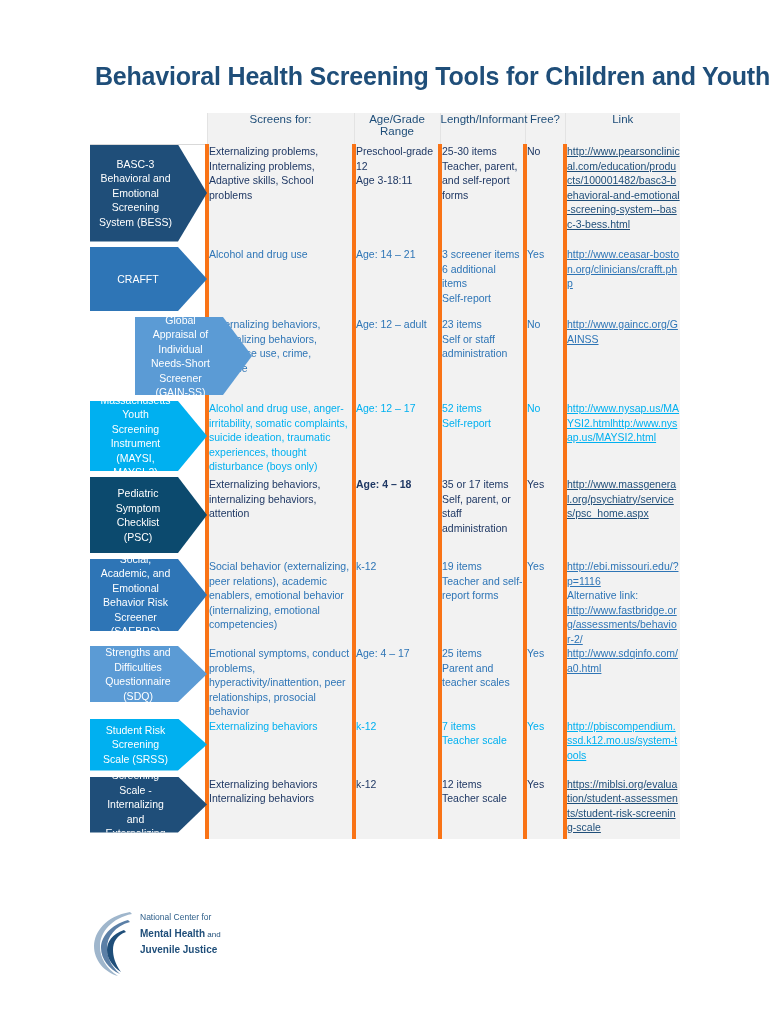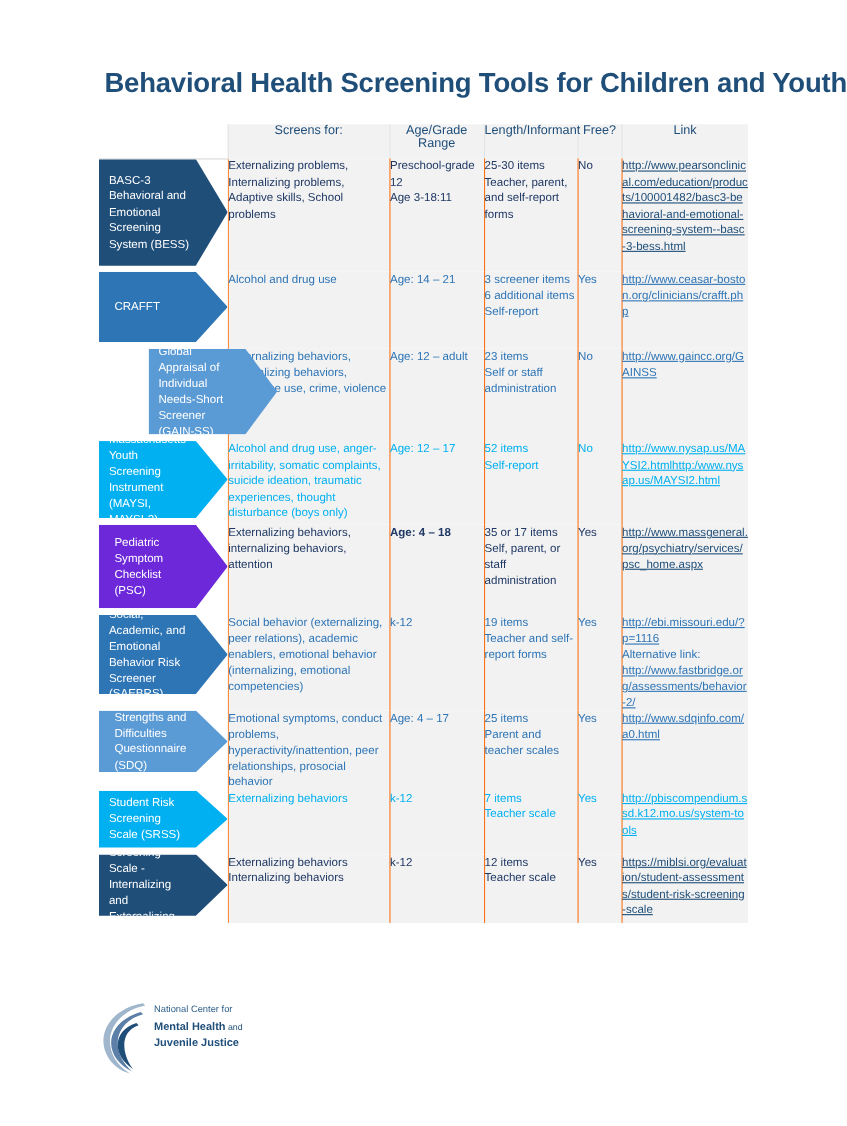--- a/index.html
+++ b/index.html
@@ -28,21 +28,21 @@
     border-collapse:collapse;
     table-layout:fixed;
   }
   table.grid td,table.grid th{
     vertical-align:top;
     padding:0;
     border:0;
   }
 
   
-  .c0{width:117px;}
+  .c0{width:117px;text-align:center;}
   .c1{width:147px;}
   .c2{width:86px;}
   .c3{width:85px;}
   .c4{width:40px;}
   .c5{width:115px;}
 
   
   .hdr td{
     height:31px;
     background:#F2F2F2;
@@ -60,21 +60,21 @@
 
   
   .row td{
     border-bottom:1px solid #e0e0e0;
     background:#F2F2F2;
     font-size:10.5px;
     line-height:14.5px;
     padding:7px 6px 8px 6px;
     box-sizing:border-box;
   }
-  .row td.sep{border-left:1px solid #f97316;}
+  .row td.sep{border-left:4px solid #f97316;}
   .row td.labelcell{
     background:#ffffff;
     padding:0;
     border-bottom:none;
     position:relative;
   }
 
   
   .chev{
     position:relative;
@@ -196,21 +196,21 @@
             </div>
           </td>
           <td class="c1 sep txt-light" style="height: 76px;">Alcohol and drug use, anger-irritability, somatic complaints, suicide ideation, traumatic experiences, thought disturbance (boys only)</td>
           <td class="c2 sep txt-light" style="height: 76px;">Age: 12 – 17</td>
           <td class="c3 sep txt-light" style="height: 76px;">52 items<br>Self-report</td>
           <td class="c4 sep txt-light" style="height: 76px;">No</td>
           <td class="c5 sep linkcell" style="height: 76px;"><a class="lk-light">http://www.nysap.us/MAYSI2.htmlhttp:/www.nysap.us/MAYSI2.html</a></td>
         </tr>
         <tr class="row">
           <td class="c0 labelcell">
-            <div class="chev mid" style="background: #6d28d9; height: 76px;">
+            <div class="chev mid" style="background: #0c4a6e; height: 76px;">
               <span class="ctxt">Pediatric Symptom Checklist (PSC)</span>
             </div>
           </td>
           <td class="c1 sep txt-dark" style="height: 82px;">Externalizing behaviors, internalizing behaviors, attention</td>
           <td class="c2 sep txt-dark" style="height: 82px; font-weight: bold;">Age: 4 – 18</td>
           <td class="c3 sep txt-dark" style="height: 82px;">35 or 17 items<br>Self, parent, or staff administration</td>
           <td class="c4 sep txt-dark" style="height: 82px;">Yes</td>
           <td class="c5 sep linkcell" style="height: 82px;"><a class="lk-dark">http://www.massgeneral.org/psychiatry/services/psc_home.aspx</a></td>
         </tr>
         <tr class="row">

